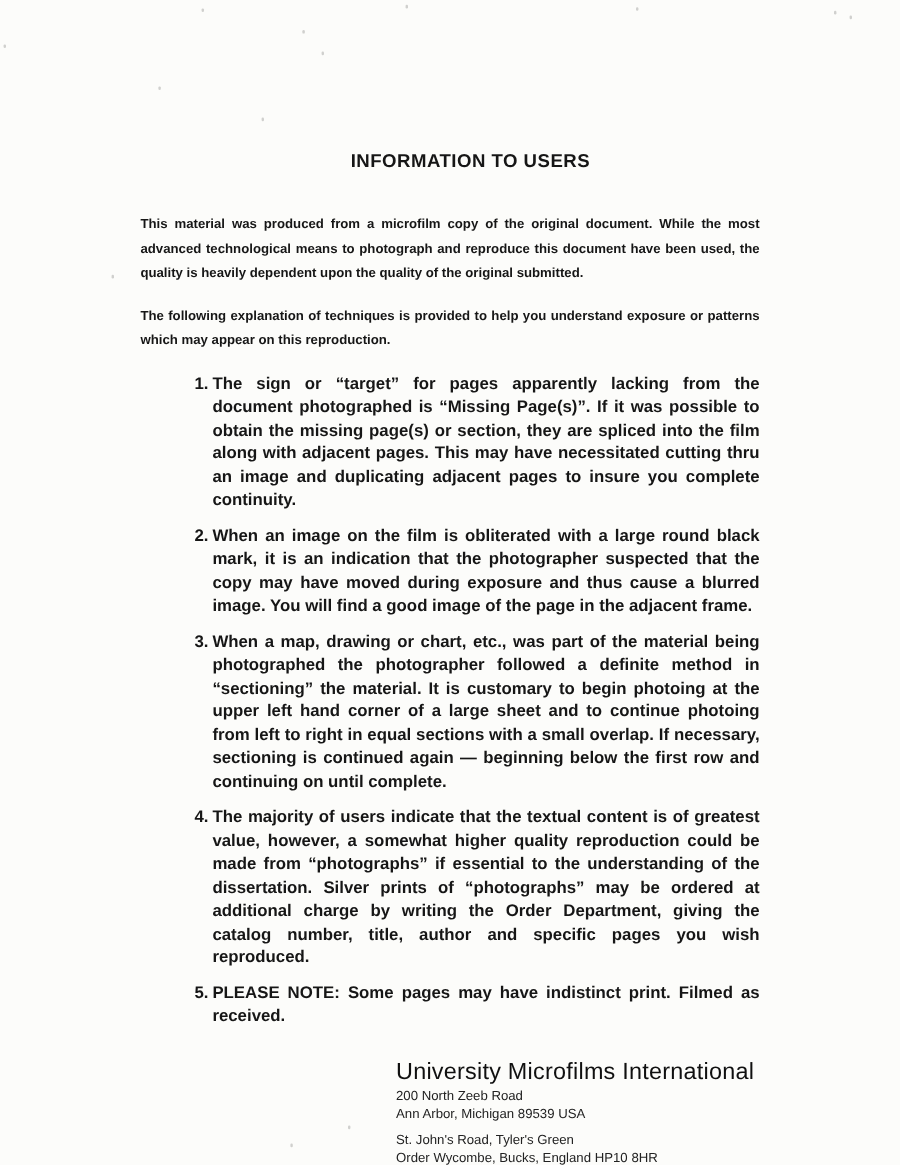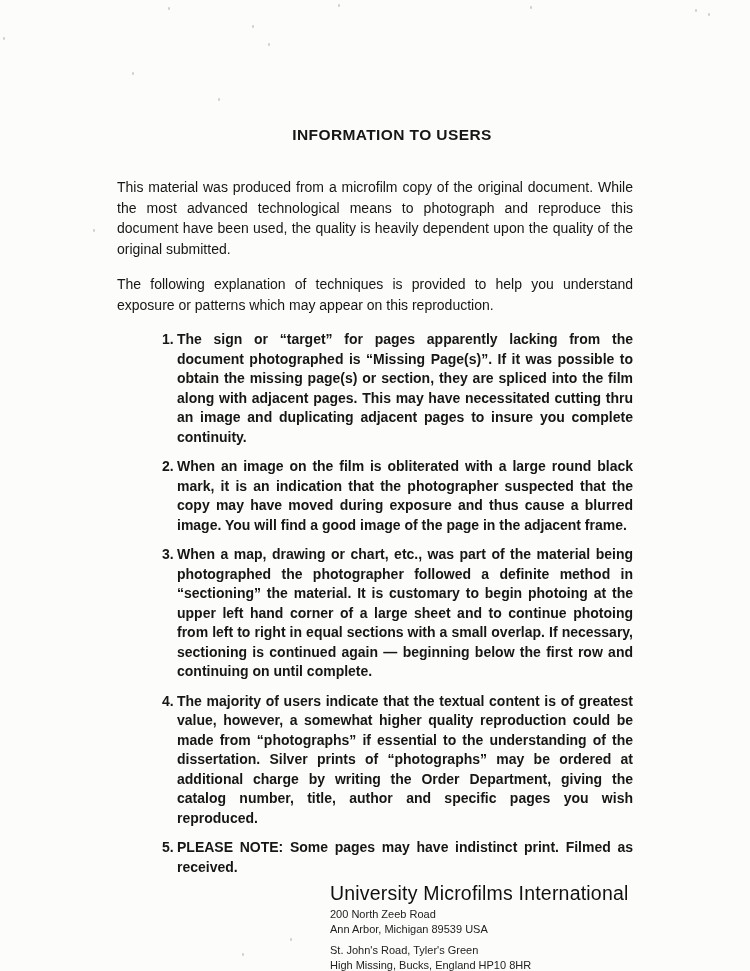--- a/index.html
+++ b/index.html
@@ -30,22 +30,22 @@
     letter-spacing: 0.4px;
   }
   .content {
     position: absolute;
     top: 177px;
     left: 117px;
     width: 516px;
   }
   .para {
     margin: 0 0 15px 0;
-    font-size: 14px;
-    font-weight: 400;
+    font-size: 11px;
+    font-weight: 700;
     line-height: 20.5px;
     text-align: justify;
   }
   .numbered-list {
     margin: 15px 0 0 48px;
     padding: 0;
   }
   .list-item {
     position: relative;
     padding-left: 12px;
@@ -140,21 +140,21 @@
       </div>
 
     </div>
   </div>
 
   <div class="publisher">
     <div class="publisher-name">University Microfilms International</div>
     <div class="publisher-address first">200 North Zeeb Road</div>
     <div class="publisher-address">Ann Arbor, Michigan 89539 USA</div>
     <div class="publisher-address group-gap">St. John's Road, Tyler's Green</div>
-    <div class="publisher-address">High Missing, Bucks, England HP10 8HR</div>
+    <div class="publisher-address">Order Wycombe, Bucks, England HP10 8HR</div>
   </div>
 
   <span class="speck" style="left:168px; top:7px;"></span>
   <span class="speck" style="left:338px; top:4px;"></span>
   <span class="speck" style="left:530px; top:6px;"></span>
   <span class="speck" style="left:695px; top:9px;"></span>
   <span class="speck" style="left:708px; top:13px;"></span>
   <span class="speck" style="left:252px; top:25px;"></span>
   <span class="speck" style="left:268px; top:43px;"></span>
   <span class="speck" style="left:3px; top:37px;"></span>

